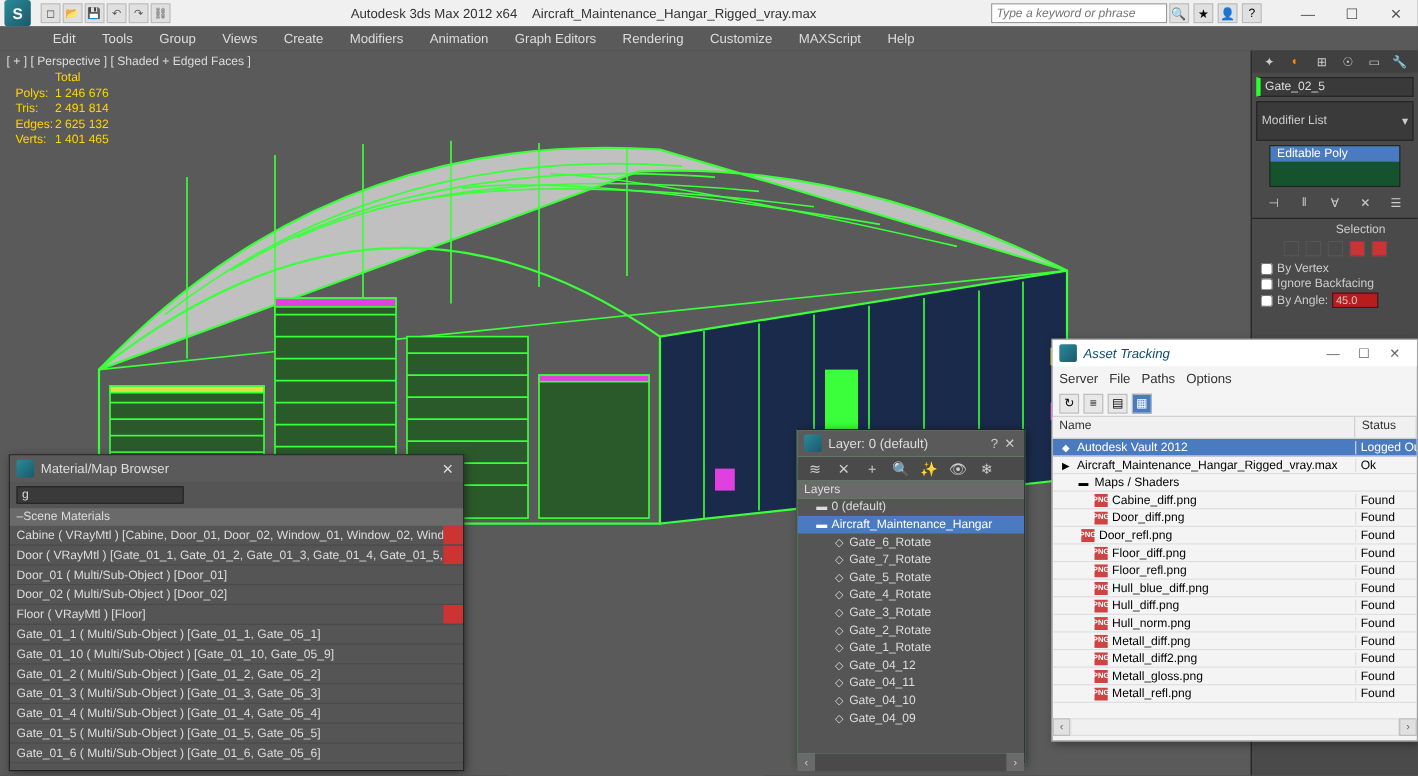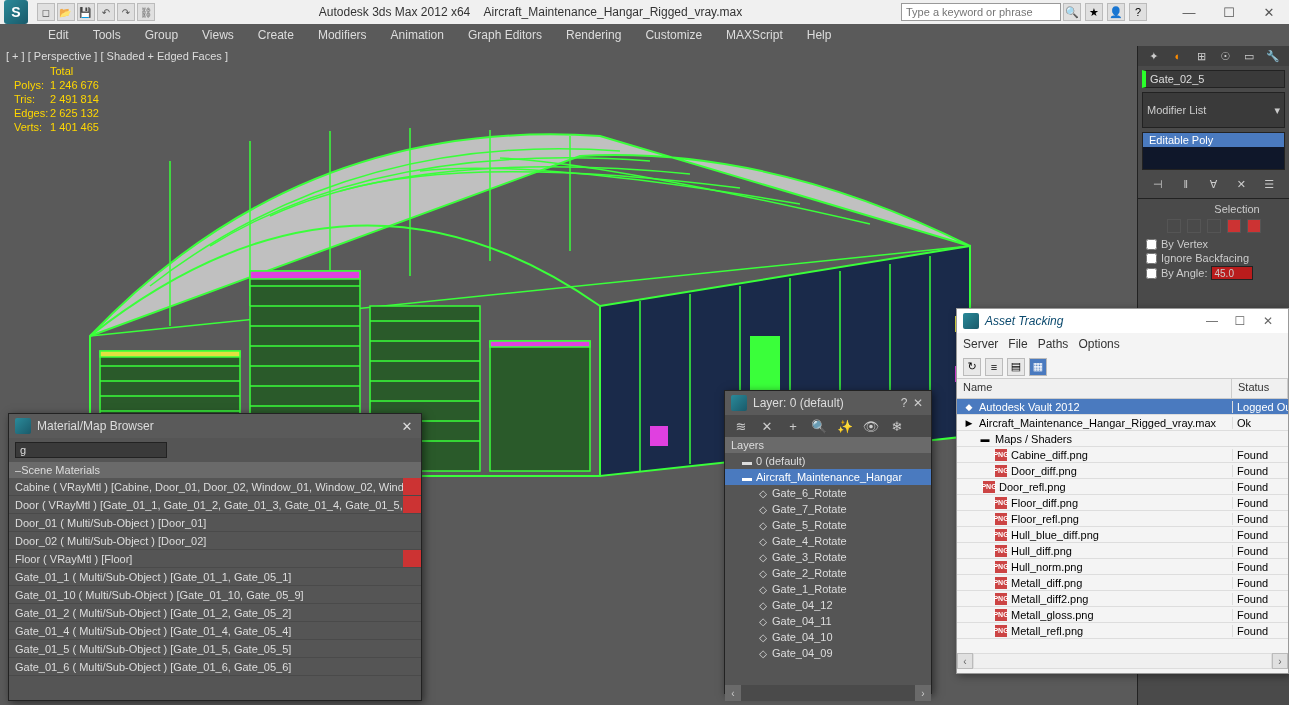--- a/index.html
+++ b/index.html
@@ -4,21 +4,21 @@
 <style>
 * { margin:0; padding:0; box-sizing:border-box; font-family:"Segoe UI",Tahoma,sans-serif; user-select:none; }
 body { width:1289px; height:705px; background:#4a4a4a; overflow:hidden; position:relative; }
 
 
 .titlebar { position:absolute; top:0; left:0; right:0; height:24px; background:#f0f0f0; display:flex; align-items:center; }
 .app-icon { width:24px; height:24px; background:linear-gradient(135deg,#2a8a9a,#1a5a6a); border-radius:3px; margin:0 4px; display:flex; align-items:center; justify-content:center; color:#fff; font-size:14px; font-weight:bold; }
 .tb-btn { width:18px; height:18px; margin:0 1px; background:#e0e0e0; border:1px solid #bbb; display:inline-flex; align-items:center; justify-content:center; font-size:10px; color:#555; }
 .tb-group { display:flex; margin:0 4px; }
 .tb-title { flex:1; text-align:center; font-size:12px; color:#333; }
-.tb-search { width:160px; height:18px; background:#fff; border:1px solid #999; font-size:11px; color:#888; padding:0 4px; }
+.tb-search { width:160px; height:18px; background:#fff; border:1px solid #999; font-size:11px; color:#888; font-style:italic; padding:0 4px; }
 .tb-right-btn { width:18px; height:18px; margin:0 2px; background:#e0e0e0; border:1px solid #bbb; display:inline-flex; align-items:center; justify-content:center; font-size:11px; }
 .win-btn { width:40px; height:24px; display:flex; align-items:center; justify-content:center; font-size:13px; color:#555; }
 
 
 .menubar { position:absolute; top:24px; left:0; right:0; height:22px; background:#5a5a5a; display:flex; align-items:center; padding-left:36px; }
 .menu-logo { position:absolute; left:2px; top:26px; width:32px; height:18px; background:linear-gradient(135deg,#2a8a9a,#1a5a6a); border-radius:2px; }
 .menu-item { color:#ddd; font-size:12px; padding:0 12px; height:22px; display:flex; align-items:center; }
 
 
 .viewport { position:absolute; top:46px; left:0; right:152px; bottom:0; background:#5a5a5a; }
@@ -32,21 +32,21 @@
 
 .hangar-svg { position:absolute; top:60px; left:50px; width:950px; height:400px; }
 
 
 .rpanel { position:absolute; top:46px; right:0; width:152px; bottom:0; background:#4a4a4a; border-left:1px solid #222; }
 .rp-icons { height:20px; background:#404040; display:flex; align-items:center; justify-content:space-around; padding:0 4px; }
 .rp-icon { width:16px; height:16px; display:flex; align-items:center; justify-content:center; font-size:11px; color:#ccc; }
 .rp-icon.active { color:#ff8c00; }
 .rp-name { margin:4px; height:18px; background:#3a3a3a; border:1px solid #222; color:#ddd; font-size:11px; padding:0 4px; display:flex; align-items:center; border-left:4px solid #2aff2a; }
 .rp-combo { margin:0 4px 4px; height:36px; background:#3a3a3a; border:1px solid #222; color:#ccc; font-size:11px; padding:0 4px; display:flex; align-items:center; justify-content:space-between; }
-.rp-list { margin:0 4px 4px; height:38px; background:#0f172a; border:1px solid #222; }
+.rp-list { margin:0 16px 4px; height:38px; background:#14532d; border:1px solid #222; }
 .rp-list-item { background:#4a7abf; color:#fff; font-size:11px; padding:1px 6px; }
 .rp-toolrow { height:20px; display:flex; align-items:center; justify-content:space-around; padding:0 6px; }
 .rp-tool { width:14px; height:14px; color:#ccc; font-size:11px; display:flex; align-items:center; justify-content:center; }
 .rp-sep { height:1px; background:#222; margin:4px 0; }
 .rp-section-title { text-align:center; color:#ccc; font-size:11px; margin:4px 0;padding-left:47px; }
 .rp-sel-icons { display:flex; justify-content:center; gap:6px; margin:4px 0; }
 .sel-icon { width:14px; height:14px; border:1px solid #555; }
 .sel-icon.red { background:#c33; }
 .rp-check { color:#ccc; font-size:11px; padding:1px 8px; display:flex; align-items:center; gap:4px; }
 .rp-check input[type=checkbox] { width:11px; height:11px; }
@@ -308,20 +308,21 @@
   <div class="mat-header">– <span>Scene Materials</span></div>
   <div class="mat-list" id="matlist">
       <div class="mat-row">Cabine  ( VRayMtl )  [Cabine, Door_01, Door_02, Window_01, Window_02, Window_0...<span class="red-end"></span></div>
       <div class="mat-row">Door  ( VRayMtl )  [Gate_01_1, Gate_01_2, Gate_01_3, Gate_01_4, Gate_01_5, Gate_...<span class="red-end"></span></div>
       <div class="mat-row">Door_01  ( Multi/Sub-Object )  [Door_01]</div>
       <div class="mat-row">Door_02  ( Multi/Sub-Object )  [Door_02]</div>
       <div class="mat-row">Floor  ( VRayMtl )  [Floor]<span class="red-end"></span></div>
       <div class="mat-row">Gate_01_1  ( Multi/Sub-Object )  [Gate_01_1, Gate_05_1]</div>
       <div class="mat-row">Gate_01_10  ( Multi/Sub-Object )  [Gate_01_10, Gate_05_9]</div>
       <div class="mat-row">Gate_01_2  ( Multi/Sub-Object )  [Gate_01_2, Gate_05_2]</div>
+      <div class="mat-row">Gate_01_3  ( Multi/Sub-Object )  [Gate_01_3, Gate_05_3]</div>
       <div class="mat-row">Gate_01_4  ( Multi/Sub-Object )  [Gate_01_4, Gate_05_4]</div>
       <div class="mat-row">Gate_01_5  ( Multi/Sub-Object )  [Gate_01_5, Gate_05_5]</div>
       <div class="mat-row">Gate_01_6  ( Multi/Sub-Object )  [Gate_01_6, Gate_05_6]</div>
     </div>
 </div>
 
 <div class="laywin">
   <div class="laywin-title">
     <div class="lw-icon"></div>
     <div class="lw-text">Layer: 0 (default)</div>

